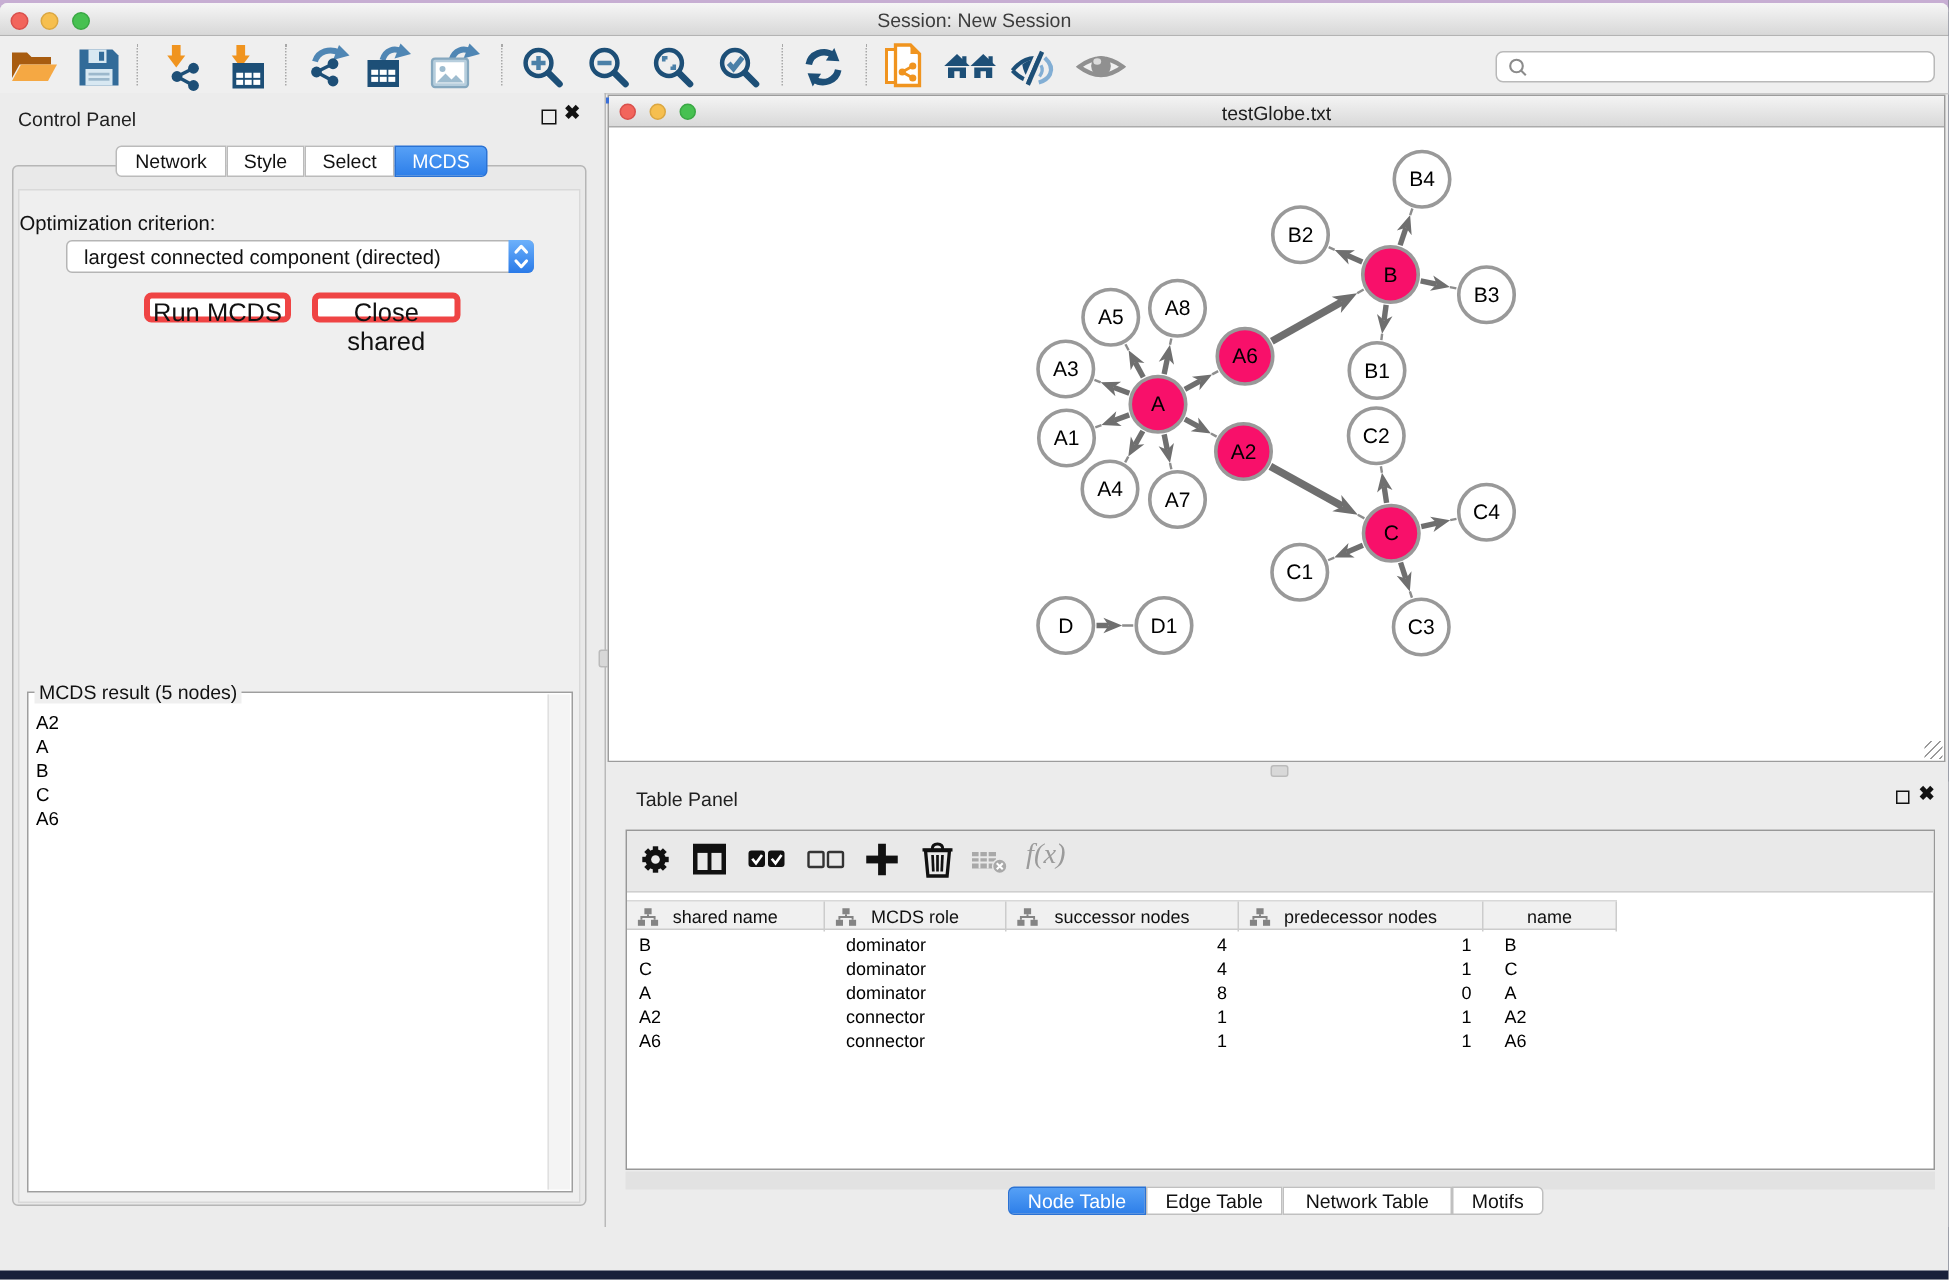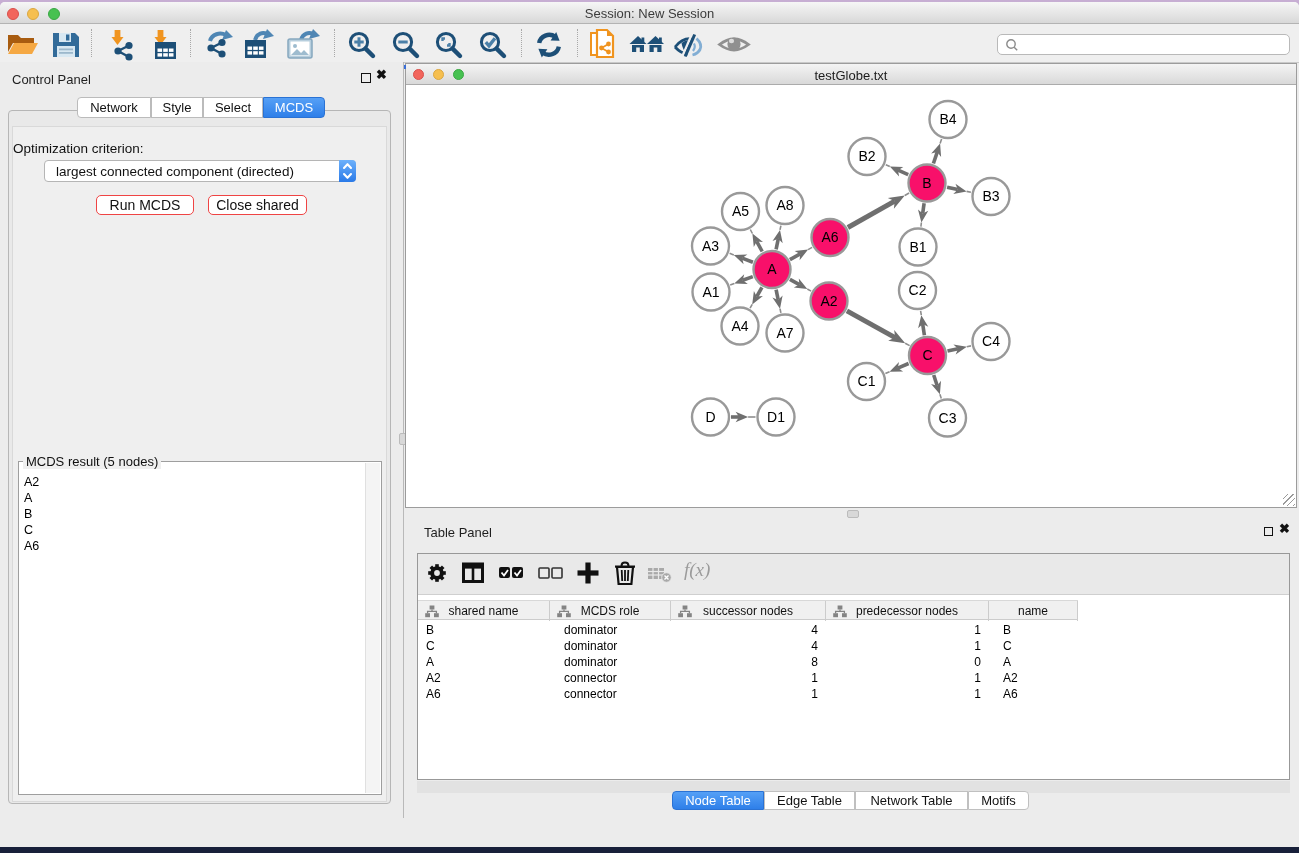--- a/index.html
+++ b/index.html
@@ -18,21 +18,21 @@
 #cp-title { position:absolute; left:12px; top:10px; font-size:13px; color:#1f1f1f; }
 .wbtn-sq { position:absolute; top:11px; width:10px; height:10px; border:1.6px solid #111; }
 .wbtn-x { position:absolute; top:5px; font-size:13px; font-weight:bold; color:#111; }
 #cp-tabs { position:absolute; left:77px; top:34.5px; height:21px; z-index:3; }
 .cptab { position:absolute; top:0; height:21px; background:#fff; border:1px solid #bbb; font-size:13px; color:#111; text-align:center; line-height:20px; }
 #cp-body { position:absolute; left:8px; top:48px; width:383px; height:694px; border:1px solid #b6b6b6; border-radius:4px; background:#e9e9e9; }
 #cp-inner { position:absolute; left:3px; top:15px; width:375px; height:676px; background:#efefef; border:1px solid #d9d9d9; }
 #opt-label { position:absolute; left:0; top:14px; width:100%; text-align:left; font-size:13.5px; color:#111; }
 #dropdown { position:absolute; left:31px; top:33px; width:312px; height:22px; background:#fff; border:1px solid #b5b5b5; border-radius:4px; font-size:13.5px; color:#111; line-height:21px; padding-left:11px; }
 #dd-step { position:absolute; right:-1px; top:-1px; width:17px; height:22px; background:linear-gradient(#6db1fb,#2a7ae8); border-radius:0 4px 4px 0; }
-.btn { position:absolute; top:68px; height:20px; background:#fff; border:1px solid #ef4444; border-radius:5px; font-size:14px; color:#111; text-align:center; line-height:19px; }
+.btn { position:absolute; top:68px; height:20px; background:#fff; border:4px solid #ef4444; border-radius:5px; font-size:17px; color:#111; text-align:center; line-height:19px; }
 #mcds-box { position:absolute; left:5px; top:334px; width:364px; height:334px; border:1px solid #9e9e9e; background:#fff; }
 #mcds-legend { position:absolute; left:4px; top:-8px; background:#efefef; padding:0 3px; font-size:13px; color:#111; }
 #mcds-list { position:absolute; left:1px; top:12px; font-size:12.5px; color:#000; line-height:16px; padding-left:4px; }
 #mcds-scroll { position:absolute; right:1px; top:1px; width:15px; height:330px; background:#f4f4f4; border-left:1px solid #e0e0e0; }
 
 #vdivider { position:absolute; left:403px; top:60px; width:1px; height:756px; background:#b9b9b9; }
 #vhandle { position:absolute; left:399px; top:431px; width:8px; height:12px; background:#d8d8d8; border:1px solid #bbb; border-radius:2px; }
 
 #netwin { position:absolute; left:405px; top:61px; width:892px; height:445px; border:1px solid #9c9c9c; background:#fff; }
 #nw-titlebar { position:absolute; left:0; top:0; width:100%; height:21px; background:linear-gradient(#f4f4f4,#d9d9d9); border-bottom:1px solid #ababab; }

